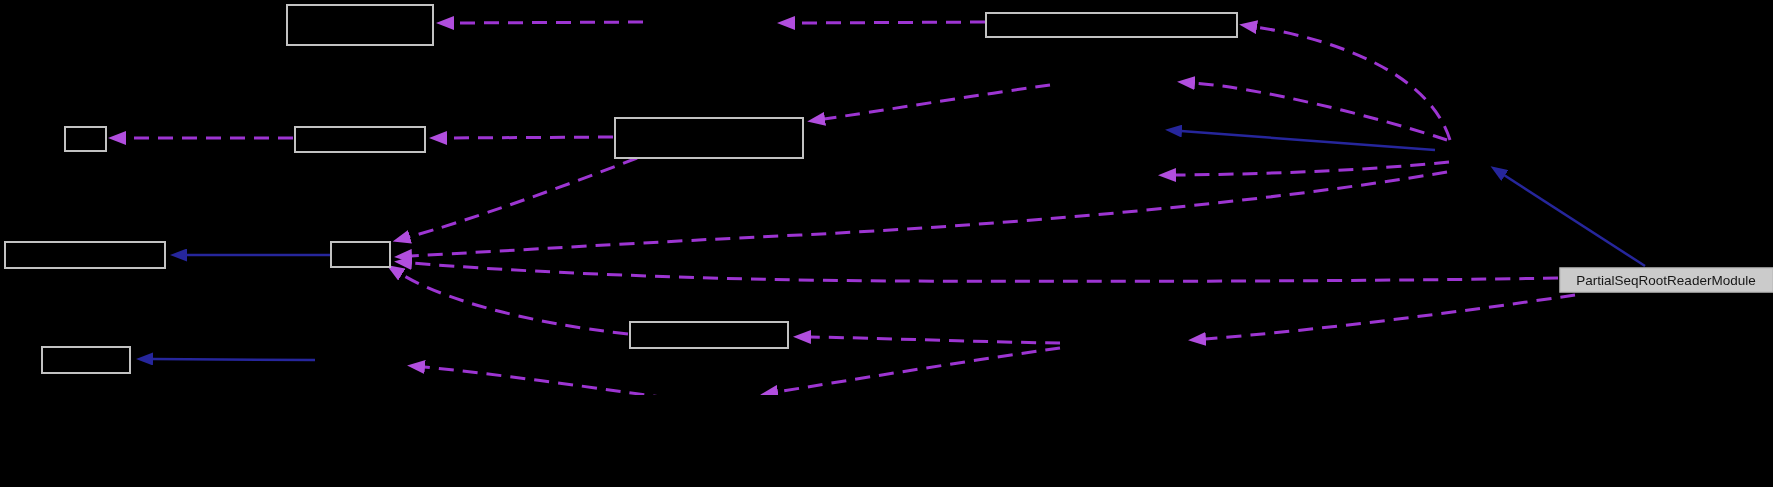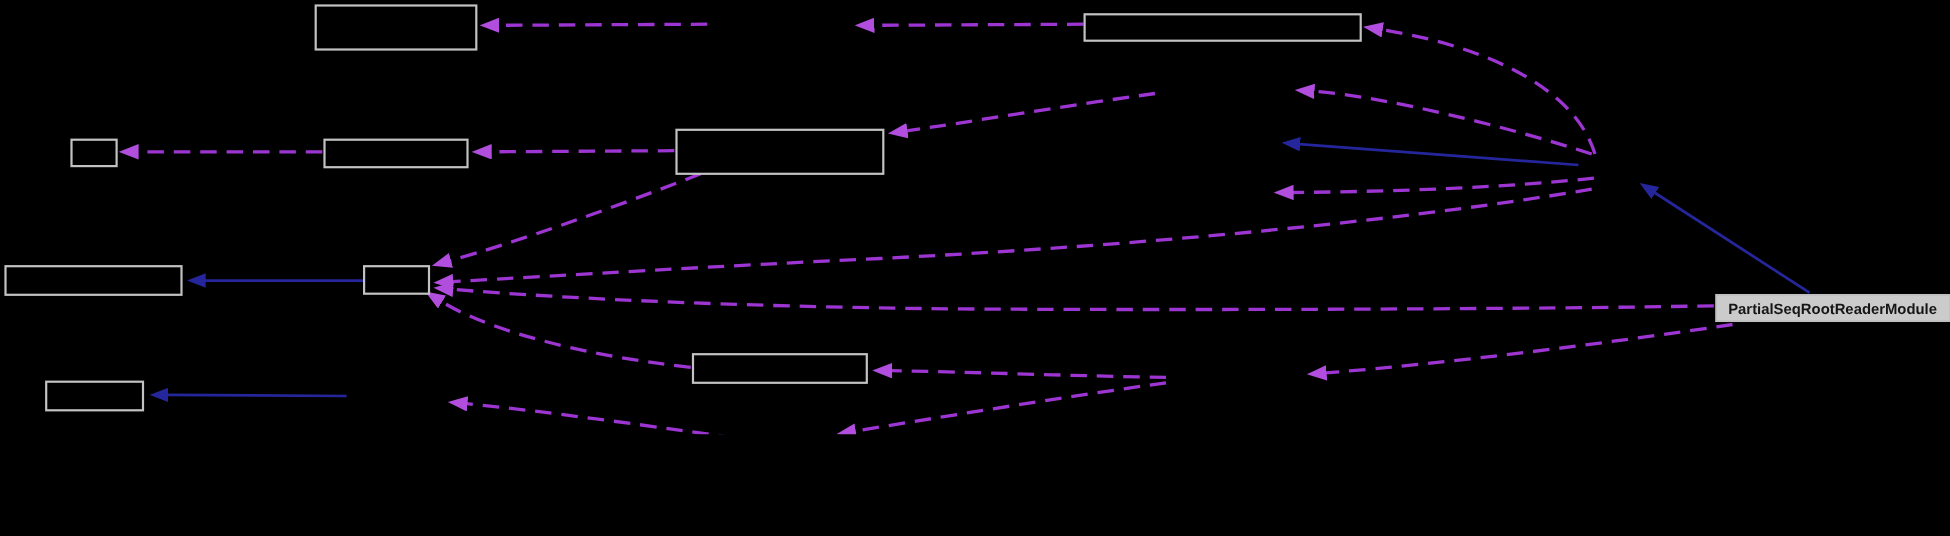--- a/index.html
+++ b/index.html
@@ -1,17 +1,17 @@
 <!DOCTYPE html>
 <html><head>
 <meta charset="utf-8">
 <style>
   html,body{margin:0;padding:0;background:#000;}
   #stage{position:relative;width:1773px;height:395px;background:#000;overflow:hidden;
-         font-family:"Liberation Sans", sans-serif;font-weight:bold;}
+         font-family:"Liberation Sans", sans-serif;}
   svg{position:absolute;left:0;top:0;}
   .nodebox{fill:#000000;stroke:#C2C2C2;stroke-width:2;}
   .mainnode{fill:#CBCBCB;stroke:#BDBDBD;stroke-width:1.5;}
   .edge-m{stroke:#9D35D2;stroke-width:3;fill:none;stroke-dasharray:15 9;}
   .edge-b{stroke:#26269C;stroke-width:2.5;fill:none;}
   .mainlabel{font-family:"Liberation Sans", sans-serif;font-size:13.5px;fill:#161616;}
 </style>
 </head>
 <body>
 

